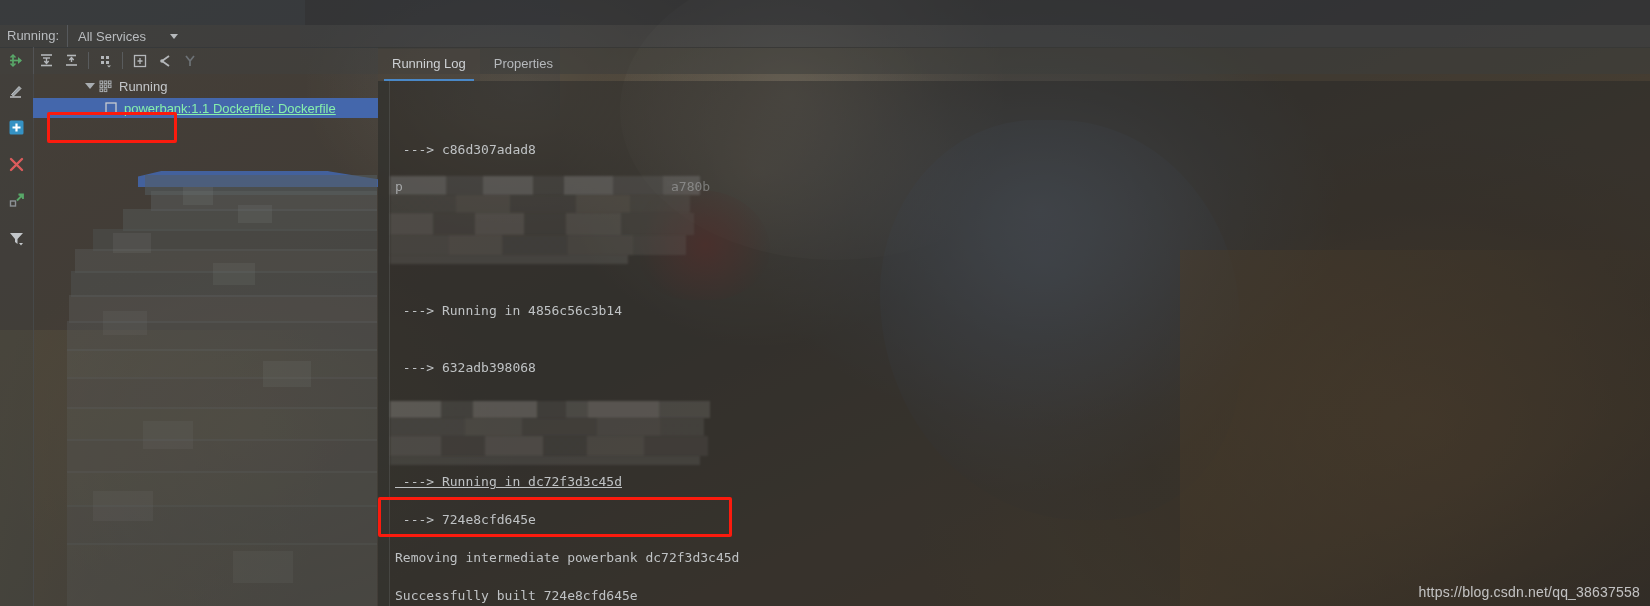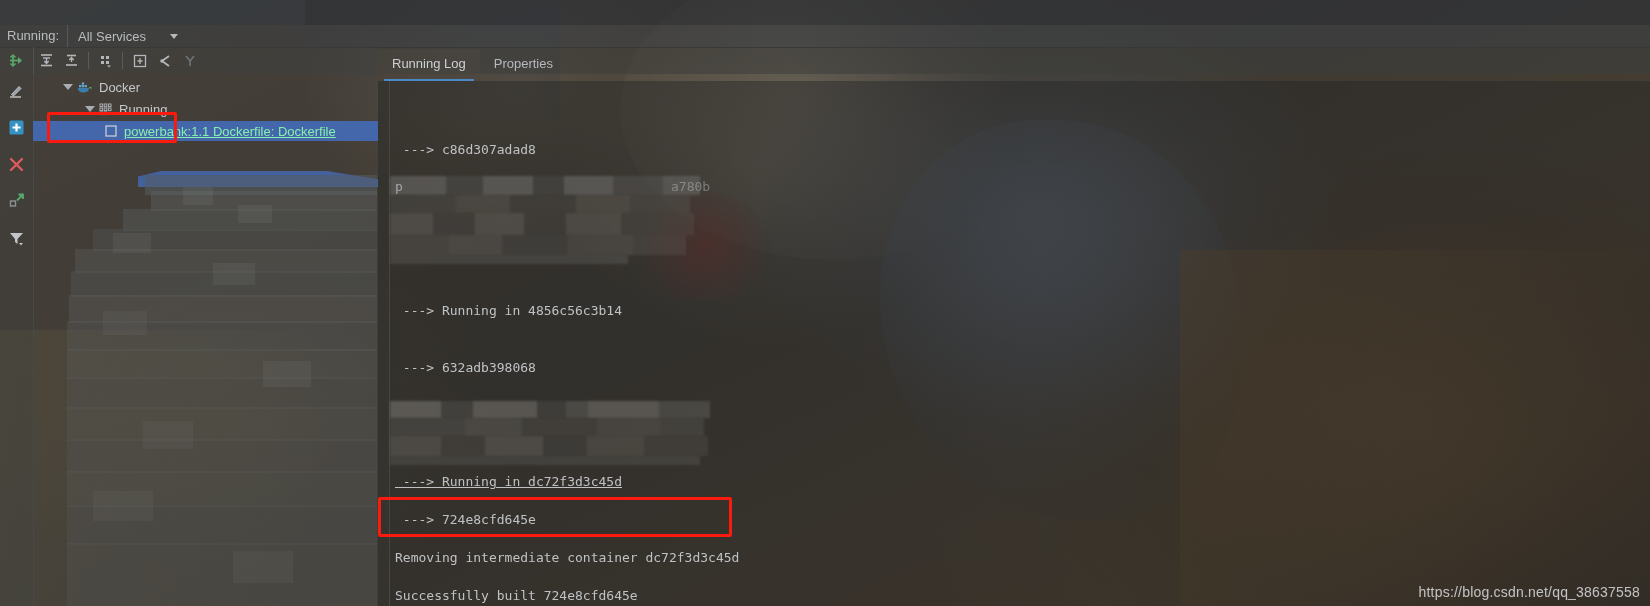--- a/index.html
+++ b/index.html
@@ -303,34 +303,20 @@
     <div class="vbtn">
       <svg width="19" height="19" viewBox="0 0 19 19">
         <path d="M3 4 H16 L10.5 10 L10.5 15 L8 13 L8 10 Z" fill="#c3c6c9"></path>
         <path d="M12 14 L14 16.5 L16 14 Z" fill="#c3c6c9"></path>
       </svg>
     </div>
   </div>
 
   <div class="tree-panel">
 
-    <div class="tree-row" style="padding-left:30px; top:0; margin-top:3px;">
-      <span class="tri"></span>
-      <span style="margin-right:6px;">
-        <svg width="16" height="14" viewBox="0 0 16 14">
-          <rect x="2" y="5" width="2.3" height="2.3" fill="#5fa8d3"></rect>
-          <rect x="4.8" y="5" width="2.3" height="2.3" fill="#5fa8d3"></rect>
-          <rect x="7.6" y="5" width="2.3" height="2.3" fill="#5fa8d3"></rect>
-          <rect x="4.8" y="2.4" width="2.3" height="2.3" fill="#5fa8d3"></rect>
-          <path d="M1 8 H12 C12 11.5 9.5 12.6 6.5 12.6 C3.5 12.6 1 11.5 1 8 Z" fill="#3d7ca8"></path>
-          <path d="M12 7.5 C13.4 6.5 14.6 7.2 15 8.1 C14 9 12.8 8.6 12 8.1 Z" fill="#59a869"></path>
-        </svg>
-      </span>
-      <span>Docker</span>
-    </div>
 
 
     <div class="tree-row" style="padding-left:52px; margin-top:2px;">
       <span class="tri"></span>
       <span style="margin-right:6px;">
         <svg width="14" height="14" viewBox="0 0 14 14">
           <rect x="1" y="2" width="2.6" height="2.6" fill="none" stroke="#a9adb1" stroke-width="1"></rect>
           <rect x="5.2" y="2" width="2.6" height="2.6" fill="none" stroke="#a9adb1" stroke-width="1"></rect>
           <rect x="9.4" y="2" width="2.6" height="2.6" fill="none" stroke="#a9adb1" stroke-width="1"></rect>
           <rect x="1" y="6" width="2.6" height="2.6" fill="none" stroke="#a9adb1" stroke-width="1"></rect>
@@ -407,21 +393,21 @@
         <div class="log-line" style="top:222px;"> ---&gt; Running in 4856c56c3b14</div>
         <div class="log-line" style="top:279px;"> ---&gt; 632adb398068</div>
 
         <div class="blur-block" style="left:0px; top:320px; width:320px; height:17px; background:linear-gradient(90deg, rgba(150,148,144,0.42) 0 16%, rgba(104,102,98,0.32) 16% 26%, rgba(152,148,142,0.40) 26% 46%, rgba(100,98,94,0.28) 46% 55%, rgba(128,126,122,0.34) 55% 62%, rgba(150,146,140,0.40) 62% 84%, rgba(122,120,116,0.34) 84% 100%);"></div>
         <div class="blur-block" style="left:0px; top:337px; width:314px; height:18px; background:linear-gradient(90deg, rgba(92,90,86,0.45) 0 24%, rgba(120,116,110,0.36) 24% 42%, rgba(86,84,80,0.42) 42% 66%, rgba(116,112,106,0.34) 66% 86%, rgba(94,92,88,0.40) 86% 100%);"></div>
         <div class="blur-block" style="left:0px; top:355px; width:318px; height:20px; background:linear-gradient(90deg, rgba(136,132,128,0.32) 0 16%, rgba(98,96,92,0.28) 16% 30%, rgba(142,138,132,0.30) 30% 48%, rgba(94,92,88,0.26) 48% 62%, rgba(134,130,124,0.28) 62% 80%, rgba(100,98,94,0.26) 80% 100%);"></div>
         <div class="blur-block" style="left:0px; top:375px; width:310px; height:9px; background:rgba(126,124,120,0.24);"></div>
 
         <div class="log-line" style="top:393px;text-decoration:underline;"> ---&gt; Running in dc72f3d3c45d</div>
         <div class="log-line" style="top:431px;"> ---&gt; 724e8cfd645e</div>
-        <div class="log-line" style="top:469px;">Removing intermediate container dc72f3d3c45d</div>
+        <div class="log-line" style="top:469px;">Removing intermediate powerbank dc72f3d3c45d</div>
         <div class="log-line" style="top:507px;">Successfully built 724e8cfd645e</div>
 
       </div>
     </div>
   </div>
 
   <div class="redbox" style="left:47px; top:112px; width:124px; height:25px;"></div>
   <div class="redbox" style="left:378px; top:497px; width:348px; height:34px;"></div>
 
   <div class="watermark">https://blog.csdn.net/qq_38637558</div>

